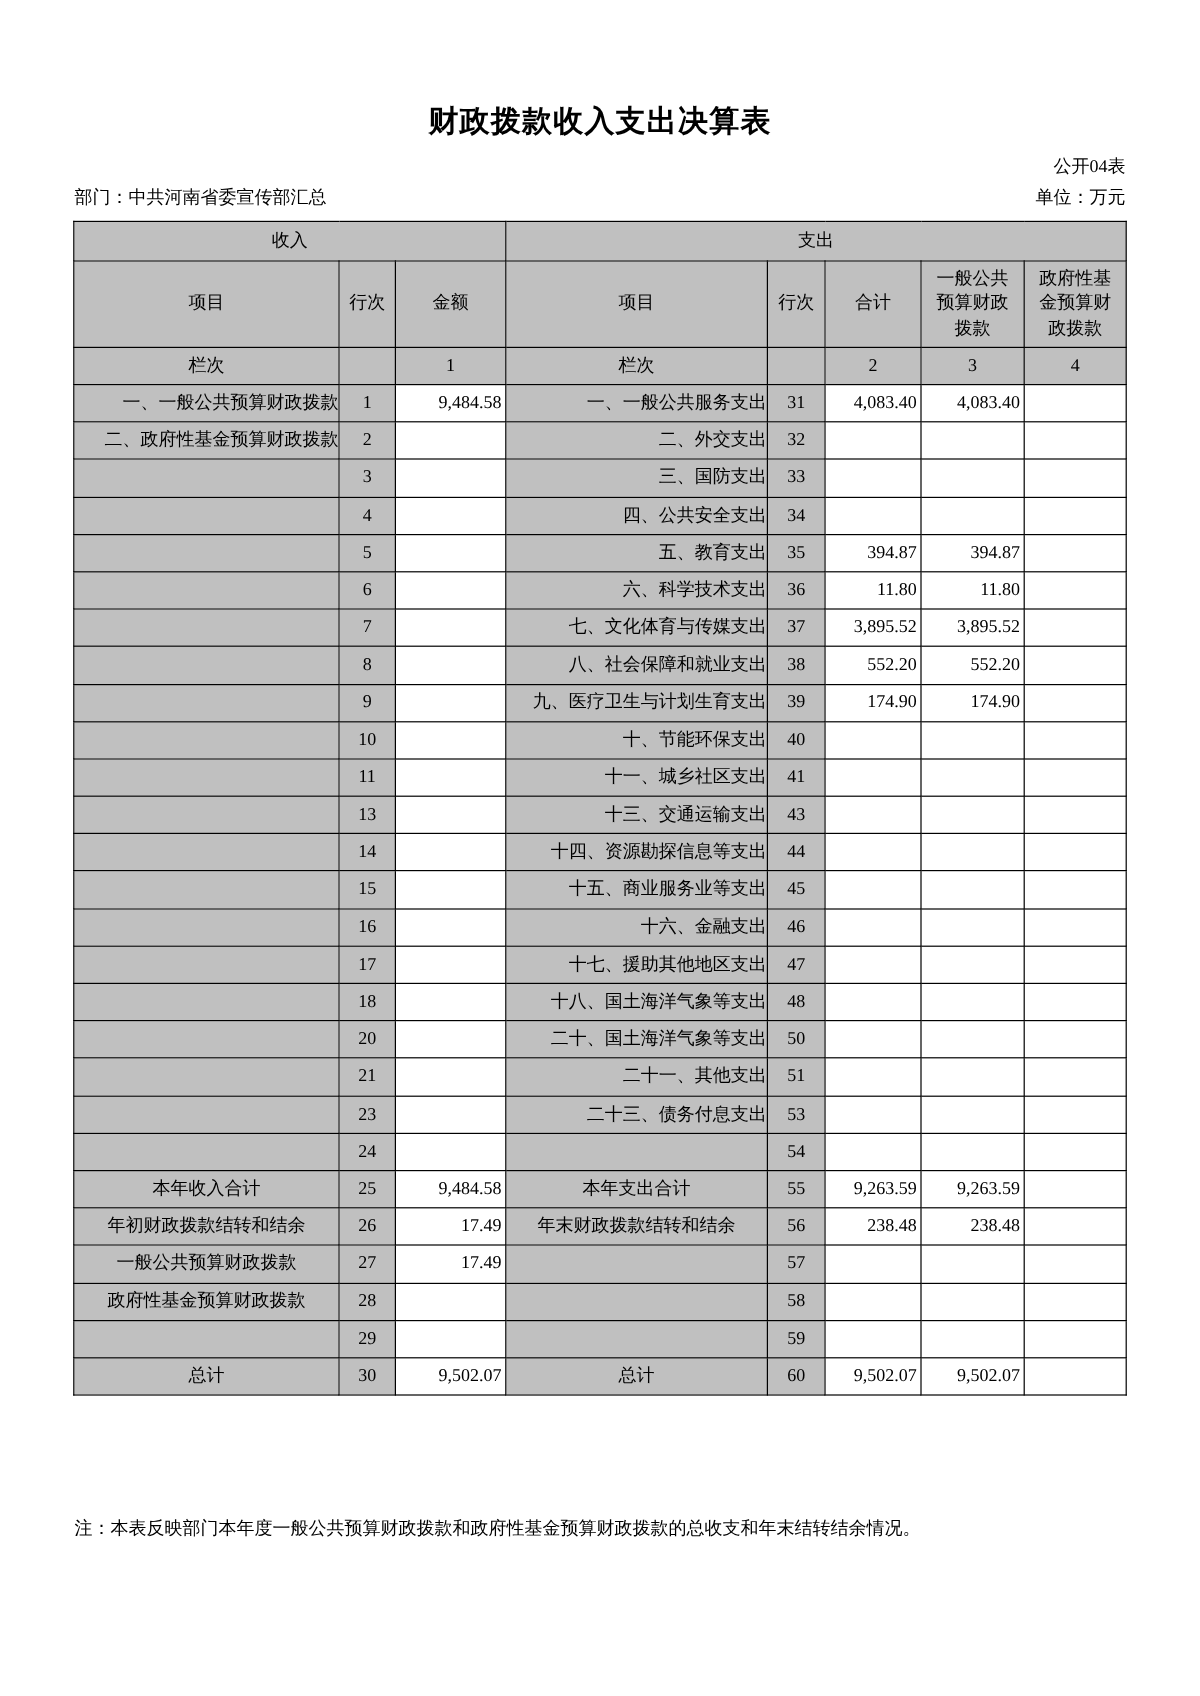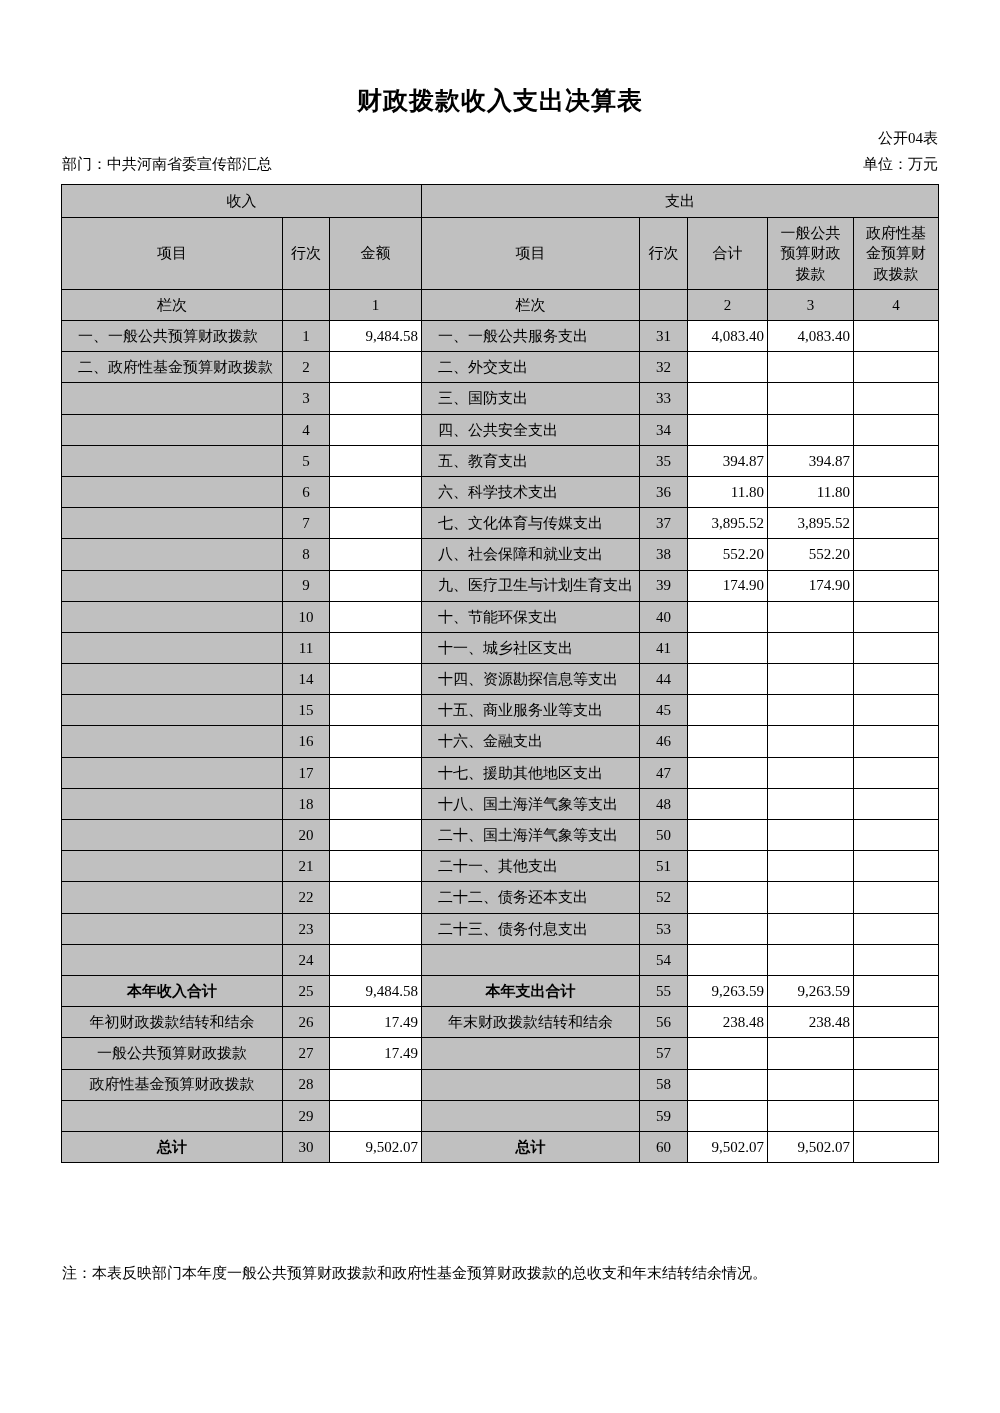--- a/index.html
+++ b/index.html
@@ -32,25 +32,25 @@
     border:1px solid #000; font-size:15px; vertical-align:middle;
     overflow:hidden; line-height:1.35;
   }
   thead td { background:#c0c0c0; text-align:center;margin-left:36px; }
   tr.h1 td { height:33px; }
   tr.h2 td { height:72px; }
   tr.h3 td { height:31px; }
   tbody td { height:31.2px; }
   td.hdr-wrap { padding:0 9px; line-height:1.55; }
   td.shade { background:#c0c0c0; }
-  td.c-item { text-align:left; padding-left:16px; white-space:nowrap; }
+  td.c-item { text-align:right; padding-left:16px; white-space:nowrap; }
   td.c-item.center { text-align:center; padding-left:0; }
   td.c-line { text-align:center; }
   td.c-num { text-align:right; padding-right:3px; background:#ffffff; white-space:nowrap; }
-  td.bold { font-weight:bold; }
+  td.bold { font-weight:normal; }
   .note {
     position:absolute; top:1264px; left:62px; width:900px;
     font-size:15px;
   }
 </style>
 </head>
 <body>
 
 <div class="page-title">财政拨款收入支出决算表</div>
 <div class="form-code">公开04表</div>
@@ -202,20 +202,30 @@
         <td class="c-line shade">11</td>
         <td class="c-num"></td>
         <td class="c-item shade">十一、城乡社区支出</td>
         <td class="c-line shade">41</td>
         <td class="c-num"></td>
         <td class="c-num"></td>
         <td class="c-num"></td>
       </tr>
       <tr>
         <td class="c-item shade"></td>
+        <td class="c-line shade">13</td>
+        <td class="c-num"></td>
+        <td class="c-item shade">十三、交通运输支出</td>
+        <td class="c-line shade">43</td>
+        <td class="c-num"></td>
+        <td class="c-num"></td>
+        <td class="c-num"></td>
+      </tr>
+      <tr>
+        <td class="c-item shade"></td>
         <td class="c-line shade">14</td>
         <td class="c-num"></td>
         <td class="c-item shade">十四、资源勘探信息等支出</td>
         <td class="c-line shade">44</td>
         <td class="c-num"></td>
         <td class="c-num"></td>
         <td class="c-num"></td>
       </tr>
       <tr>
         <td class="c-item shade"></td>
@@ -266,30 +276,20 @@
         <td class="c-num"></td>
         <td class="c-num"></td>
         <td class="c-num"></td>
       </tr>
       <tr>
         <td class="c-item shade"></td>
         <td class="c-line shade">21</td>
         <td class="c-num"></td>
         <td class="c-item shade">二十一、其他支出</td>
         <td class="c-line shade">51</td>
-        <td class="c-num"></td>
-        <td class="c-num"></td>
-        <td class="c-num"></td>
-      </tr>
-      <tr>
-        <td class="c-item shade"></td>
-        <td class="c-line shade">22</td>
-        <td class="c-num"></td>
-        <td class="c-item shade">二十二、债务还本支出</td>
-        <td class="c-line shade">52</td>
         <td class="c-num"></td>
         <td class="c-num"></td>
         <td class="c-num"></td>
       </tr>
       <tr>
         <td class="c-item shade"></td>
         <td class="c-line shade">23</td>
         <td class="c-num"></td>
         <td class="c-item shade">二十三、债务付息支出</td>
         <td class="c-line shade">53</td>

